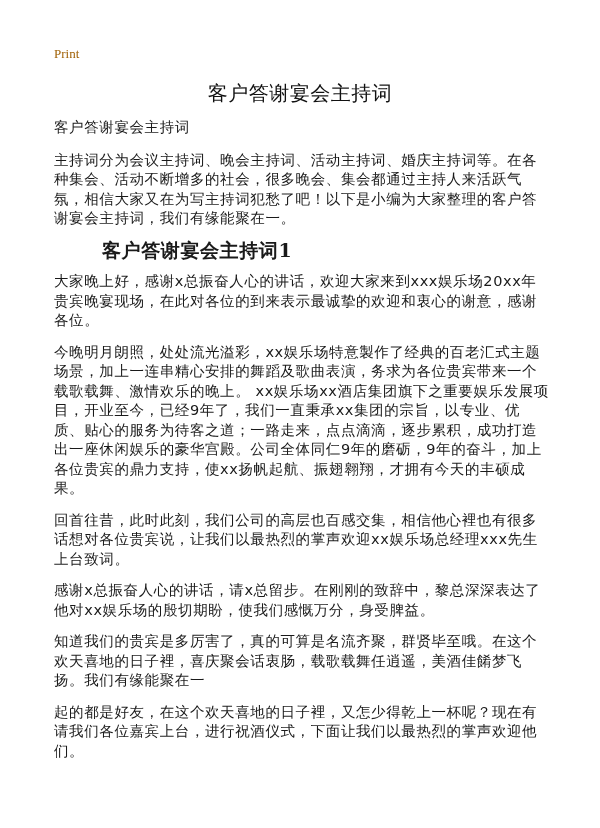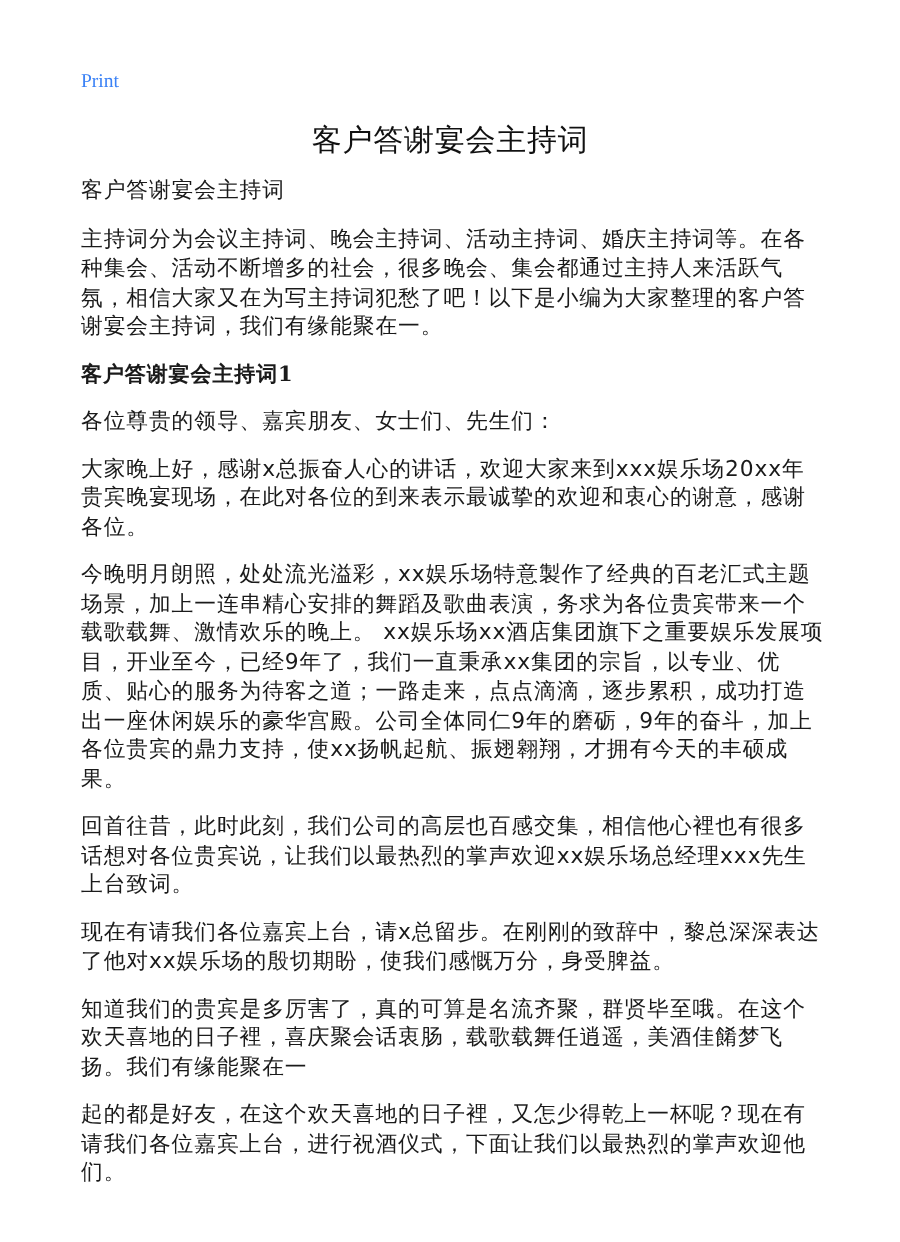--- a/index.html
+++ b/index.html
@@ -14,21 +14,21 @@
       position: relative;
       font-family: "DejaVu Sans", "Liberation Sans", sans-serif;
       color: #1a1a1a;
     }
     .print-label {
       position: absolute;
       left: 54px;
       top: 46px;
       font-family: "Liberation Serif", "DejaVu Serif", serif;
       font-size: 13px;
-      color: #3b82f6;
+      color: #a16207;
     }
     .doc-title {
       position: absolute;
       left: 0;
       width: 600px;
       top: 80px;
       text-align: center;
       font-size: 20px;
       font-weight: normal;
       color: #111;
@@ -46,35 +46,35 @@
       line-height: 19.5px;
       margin: 0 0 12px 0;
       letter-spacing: 0.6px;
       word-break: break-all;
       text-align: left;
     }
     .para.subtitle { margin-bottom: 13px; }
     .para.heading {
       font-weight: bold;
       font-family: "DejaVu Serif", "Liberation Serif", serif;
-      font-size: 14px;
+      font-size: 19px;
+      margin-left: 48px;
     }
   </style>
 </head>
 <body>
 
 <div class="print-label">Print</div>
 
 <h1 class="doc-title">客户答谢宴会主持词</h1>
 
 <div class="content">
   <p class="para subtitle">客户答谢宴会主持词</p>
   <p class="para">主持词分为会议主持词、晚会主持词、活动主持词、婚庆主持词等。在各种集会、活动不断增多的社会，很多晚会、集会都通过主持人来活跃气氛，相信大家又在为写主持词犯愁了吧！以下是小编为大家整理的客户答谢宴会主持词，我们有缘能聚在一。</p>
   <p class="para heading">客户答谢宴会主持词1</p>
-  <p class="para">各位尊贵的领导、嘉宾朋友、女士们、先生们：</p>
   <p class="para">大家晚上好，感谢x总振奋人心的讲话，欢迎大家来到xxx娱乐场20xx年贵宾晚宴现场，在此对各位的到来表示最诚挚的欢迎和衷心的谢意，感谢各位。</p>
   <p class="para">今晚明月朗照，处处流光溢彩，xx娱乐场特意製作了经典的百老汇式主题场景，加上一连串精心安排的舞蹈及歌曲表演，务求为各位贵宾带来一个载歌载舞、激情欢乐的晚上。 xx娱乐场xx酒店集团旗下之重要娱乐发展项目，开业至今，已经9年了，我们一直秉承xx集团的宗旨，以专业、优质、贴心的服务为待客之道；一路走来，点点滴滴，逐步累积，成功打造出一座休闲娱乐的豪华宫殿。公司全体同仁9年的磨砺，9年的奋斗，加上各位贵宾的鼎力支持，使xx扬帆起航、振翅翱翔，才拥有今天的丰硕成果。</p>
   <p class="para">回首往昔，此时此刻，我们公司的高层也百感交集，相信他心裡也有很多话想对各位贵宾说，让我们以最热烈的掌声欢迎xx娱乐场总经理xxx先生上台致词。</p>
-  <p class="para">现在有请我们各位嘉宾上台，请x总留步。在刚刚的致辞中，黎总深深表达了他对xx娱乐场的殷切期盼，使我们感慨万分，身受脾益。</p>
+  <p class="para">感谢x总振奋人心的讲话，请x总留步。在刚刚的致辞中，黎总深深表达了他对xx娱乐场的殷切期盼，使我们感慨万分，身受脾益。</p>
   <p class="para">知道我们的贵宾是多厉害了，真的可算是名流齐聚，群贤毕至哦。在这个欢天喜地的日子裡，喜庆聚会话衷肠，载歌载舞任逍遥，美酒佳餚梦飞扬。我们有缘能聚在一</p>
   <p class="para">起的都是好友，在这个欢天喜地的日子裡，又怎少得乾上一杯呢？现在有请我们各位嘉宾上台，进行祝酒仪式，下面让我们以最热烈的掌声欢迎他们。</p>
 
 </div>
 
 </body></html>

